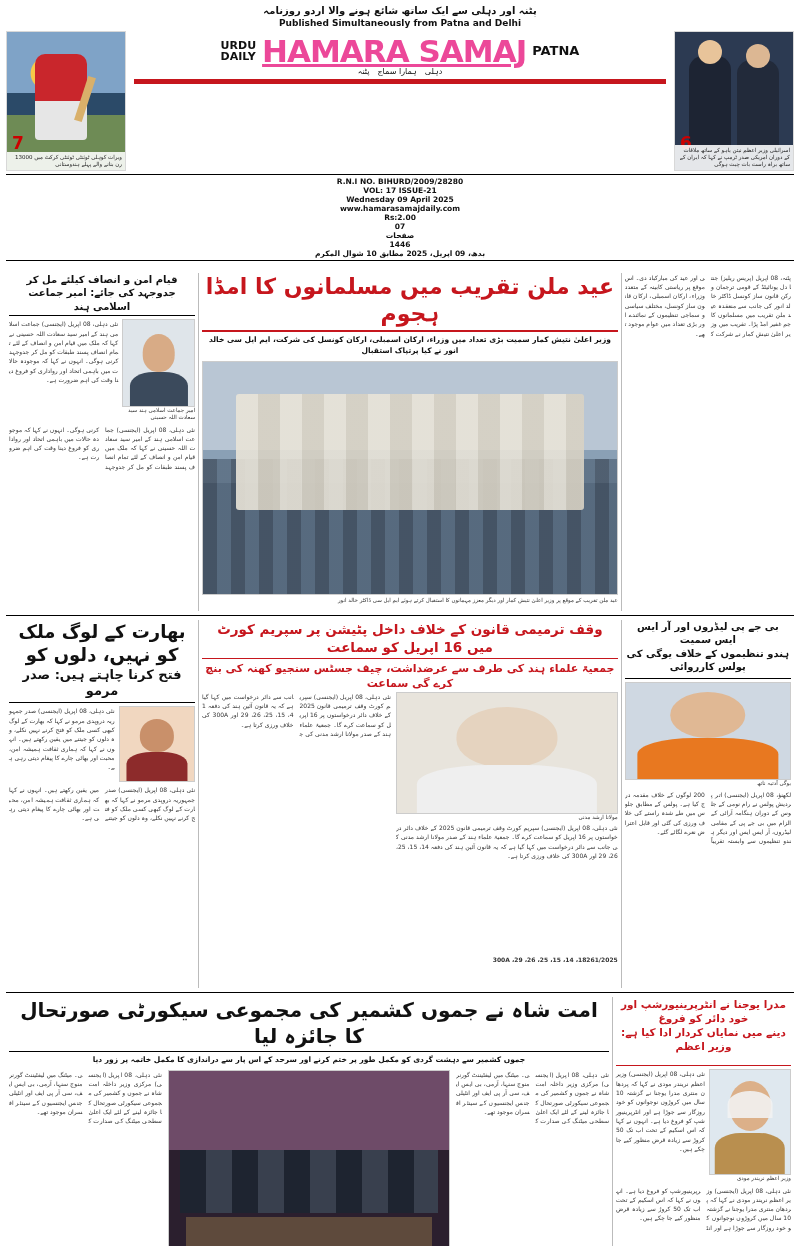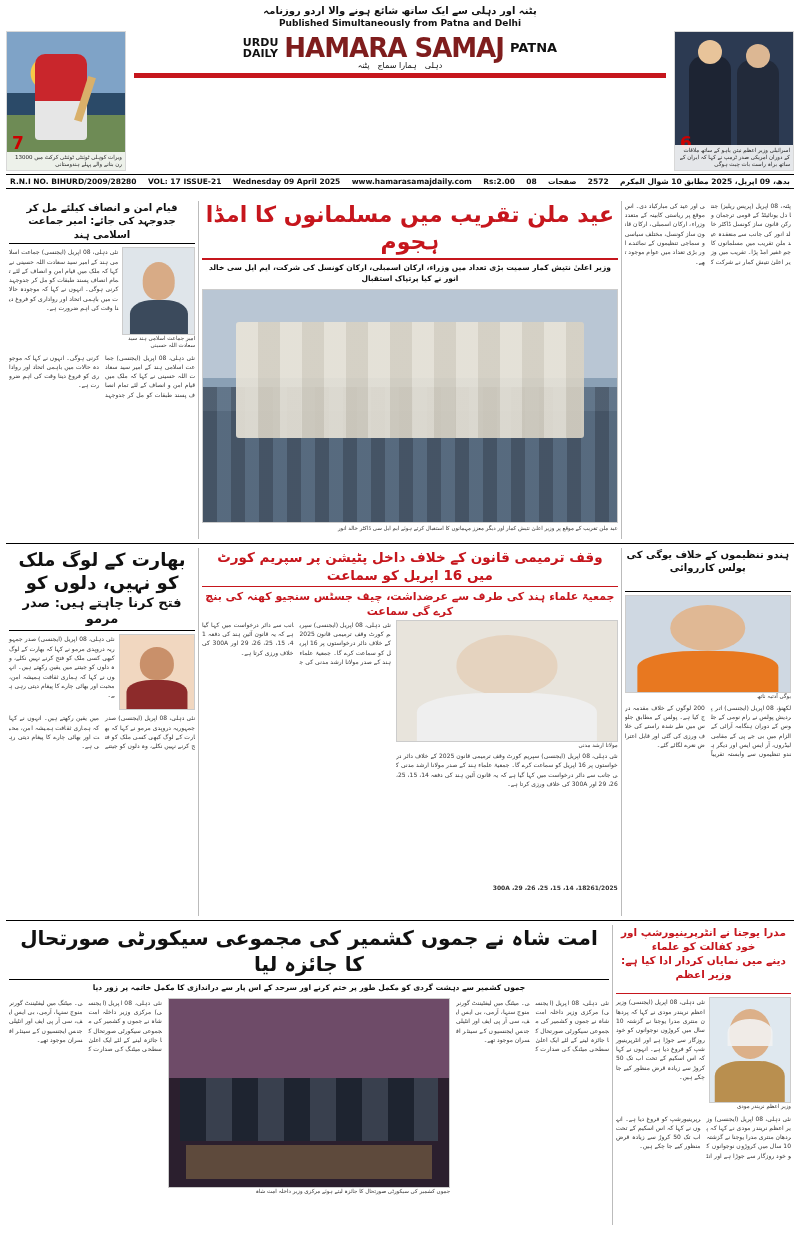--- a/index.html
+++ b/index.html
@@ -22,29 +22,29 @@
   .ph-cricket .bat{position:absolute;left:74px;top:44px;width:8px;height:46px;background:#d9b06a;transform:rotate(18deg);}
   .ph-trump{background:linear-gradient(#2c3a52 0 100%);}
   .ph-trump .m1{position:absolute;left:14px;top:24px;width:42px;height:92px;background:#1d2433;border-radius:14px 14px 0 0;}
   .ph-trump .m1:after{content:"";position:absolute;left:9px;top:-16px;width:24px;height:24px;background:#e8c49a;border-radius:50%;}
   .ph-trump .m2{position:absolute;left:62px;top:28px;width:42px;height:88px;background:#222a3a;border-radius:14px 14px 0 0;}
   .ph-trump .m2:after{content:"";position:absolute;left:9px;top:-16px;width:24px;height:24px;background:#dcb793;border-radius:50%;}
 
   .masthead{flex:1 1 auto;text-align:center;padding:0 4px;}
   .mh-main{display:flex;align-items:center;justify-content:center;gap:6px;margin-top:2px;}
   .mh-urdudaily{font-size:11px;font-weight:bold;line-height:1.0;text-align:left;color:#111;}
-  .mh-title{font-size:26px;font-weight:bold;color:#7f1d1d;letter-spacing:-1px;font-family:"DejaVu Sans","Liberation Sans",sans-serif;}
+  .mh-title{font-size:31px;font-weight:bold;color:#ec4899;letter-spacing:-1px;font-family:"DejaVu Sans","Liberation Sans",sans-serif;text-decoration:underline;}
   .mh-patna{font-size:13px;font-weight:bold;color:#111;}
   .mh-urdu{font-size:46px;color:#c6161d;font-weight:bold;direction:rtl;line-height:1;margin-top:-4px;}
   .mh-urdu .small{font-size:17px;color:#111;}
   .mh-sub{display:flex;justify-content:center;gap:8px;font-size:8px;direction:rtl;margin-top:-2px;}
   .mh-bar{margin-top:3px;height:5px;background:#c6161d;}
 
   
-  .infobar{display:flex;align-items:center;justify-content:space-between;border-top:1px solid #000;border-bottom:1px solid #000;padding:2px 4px;font-size:7.5px;font-weight:bold;margin:3px 0 4px;}
+  .infobar{display:flex;align-items:center;justify-content:space-between;border-top:1px solid #000;border-bottom:1px solid #000;padding:2px 4px;font-size:7.5px;font-weight:bold;margin:3px 0 4px;flex-direction:column;}
   .infobar span{white-space:nowrap;}
   .infobar .urdu{direction:rtl;}
 
   
   .rule{border-top:1px solid #000;}
   .hl{direction:rtl;text-align:center;font-weight:bold;color:#c6161d;}
   .hl.black{color:#111;}
   .sub{direction:rtl;text-align:right;font-weight:bold;font-size:8px;line-height:1.45;}
   .cap{direction:rtl;text-align:right;font-size:5.5px;line-height:1.3;color:#333;}
   .fake{direction:rtl;text-align:justify;font-size:6px;line-height:1.55;color:#333;word-break:break-all;}
@@ -101,23 +101,23 @@
       <div class="cap">اسرائیلی وزیر اعظم نیتن یاہو کے ساتھ ملاقات کے دوران امریکی صدر ٹرمپ نے کہا کہ ایران کے ساتھ براہ راست بات چیت ہوگی</div>
     </div>
   </div>
 
   <div class="infobar">
     <span>R.N.I NO. BIHURD/2009/28280</span>
     <span>VOL: 17   ISSUE-21</span>
     <span>Wednesday 09 April 2025</span>
     <span>www.hamarasamajdaily.com</span>
     <span>Rs:2.00</span>
-    <span>08</span>
+    <span>07</span>
     <span class="urdu">صفحات</span>
-    <span>2572</span>
+    <span>1446</span>
     <span class="urdu">بدھ، 09 اپریل، 2025 مطابق 10 شوال المکرم</span>
   </div>
 
   <div style="display:flex;align-items:stretch;height:338px;margin-top:12px;">
 
     <div class="col" style="width:188px;">
       <div class="hl black" style="font-size:10px;line-height:1.35;border-bottom:1px solid #000;padding-bottom:2px;">قیام امن و انصاف کیلئے مل کر جدوجہد کی جائے: امیر جماعت اسلامی ہند</div>
       <div style="display:flex;gap:4px;margin-top:3px;">
         <div class="fake" style="width:60%;">نئی دہلی، 08 اپریل (ایجنسی) جماعت اسلامی ہند کے امیر سید سعادت اللہ حسینی نے کہا کہ ملک میں قیام امن و انصاف کے لئے تمام انصاف پسند طبقات کو مل کر جدوجہد کرنی ہوگی۔ انہوں نے کہا کہ موجودہ حالات میں باہمی اتحاد اور رواداری کو فروغ دینا وقت کی اہم ضرورت ہے۔</div>
         <div style="width:40%;">
@@ -173,21 +173,22 @@
             <div class="body" style="background:#efefef;"></div>
           </div>
           <div class="cap">مولانا ارشد مدنی</div>
           <div class="fake" style="margin-top:2px;height:132px;overflow:hidden;">نئی دہلی، 08 اپریل (ایجنسی) سپریم کورٹ وقف ترمیمی قانون 2025 کے خلاف دائر درخواستوں پر 16 اپریل کو سماعت کرے گا۔ جمعیۃ علماء ہند کے صدر مولانا ارشد مدنی کی جانب سے دائر درخواست میں کہا گیا ہے کہ یہ قانون آئین ہند کی دفعہ 14، 15، 25، 26، 29 اور 300A کی خلاف ورزی کرتا ہے۔</div>
           <div class="fake" style="font-weight:bold;">18261/2025، 14، 15، 25، 26، 29، 300A</div>
         </div>
       </div>
     </div>
 
     <div class="col vline" style="width:168px;">
-      <div class="hl black" style="font-size:10px;line-height:1.35;border-bottom:1px solid #000;padding-bottom:16px;">ہندو تنظیموں کے خلاف یوگی کی پولس کارروائی</div>
+      <div class="hl black" style="font-size:10px;line-height:1.35;">بی جے پی لیڈروں اور آر ایس ایس سمیت</div>
+      <div class="hl black" style="font-size:10px;line-height:1.35;border-bottom:1px solid #000;padding-bottom:4px;">ہندو تنظیموں کے خلاف یوگی کی پولس کارروائی</div>
       <div class="photo" style="height:96px;margin-top:3px;background:linear-gradient(#cfd8e2 0 100%);">
         <div style="position:absolute;left:50%;transform:translateX(-50%);top:10%;width:46%;height:48%;background:#e0b894;border-radius:50%;"></div>
         <div style="position:absolute;left:50%;transform:translateX(-50%);bottom:0;width:86%;height:42%;background:#e87820;border-radius:40% 40% 0 0;"></div>
       </div>
       <div class="cap">یوگی آدتیہ ناتھ</div>
       <div class="fake" style="margin-top:3px;column-count:2;column-gap:6px;height:225px;overflow:hidden;">لکھنؤ، 08 اپریل (ایجنسی) اتر پردیش پولس نے رام نومی کے جلوس کے دوران ہنگامہ آرائی کے الزام میں بی جے پی کے مقامی لیڈروں، آر ایس ایس اور دیگر ہندو تنظیموں سے وابستہ تقریباً 200 لوگوں کے خلاف مقدمہ درج کیا ہے۔ پولس کے مطابق جلوس میں طے شدہ راستے کی خلاف ورزی کی گئی اور قابل اعتراض نعرے لگائے گئے۔</div>
     </div>
   </div>
 
   <div class="rule" style="margin:4px 0;"></div>
@@ -204,21 +205,21 @@
             <div style="position:absolute;left:4%;right:4%;top:42%;height:34%;background:repeating-linear-gradient(90deg,#1e2430 0 26px,#39404e 26px 52px);"></div>
             <div style="position:absolute;left:6%;right:6%;bottom:4%;height:18%;background:#5e4a3c;"></div>
           </div>
           <div class="cap">جموں کشمیر کی سیکورٹی صورتحال کا جائزہ لیتے ہوئے مرکزی وزیر داخلہ امت شاہ</div>
         </div>
         <div class="fake" style="width:26%;column-count:2;column-gap:6px;height:225px;overflow:hidden;">نئی دہلی، 08 اپریل (ایجنسی) مرکزی وزیر داخلہ امت شاہ نے جموں و کشمیر کی مجموعی سیکورٹی صورتحال کا جائزہ لینے کے لئے ایک اعلیٰ سطحی میٹنگ کی صدارت کی۔ میٹنگ میں لیفٹیننٹ گورنر منوج سنہا، آرمی، بی ایس ایف، سی آر پی ایف اور انٹیلی جنس ایجنسیوں کے سینئر افسران موجود تھے۔</div>
       </div>
     </div>
 
     <div class="col vline" style="width:178px;">
-      <div class="hl" style="font-size:10.5px;line-height:1.35;">مدرا یوجنا نے انٹرپرینیورشپ اور خود کفالت کو علماء</div>
+      <div class="hl" style="font-size:10.5px;line-height:1.35;">مدرا یوجنا نے انٹرپرینیورشپ اور خود دائر کو فروغ</div>
       <div class="hl" style="font-size:10.5px;line-height:1.35;border-bottom:1px solid #c6161d;padding-bottom:12px;">دینے میں نمایاں کردار ادا کیا ہے: وزیر اعظم</div>
       <div style="display:flex;gap:4px;margin-top:3px;">
         <div class="fake" style="width:52%;">نئی دہلی، 08 اپریل (ایجنسی) وزیر اعظم نریندر مودی نے کہا کہ پردھان منتری مدرا یوجنا نے گزشتہ 10 سال میں کروڑوں نوجوانوں کو خود روزگار سے جوڑا ہے اور انٹرپرینیورشپ کو فروغ دیا ہے۔ انہوں نے کہا کہ اس اسکیم کے تحت اب تک 50 کروڑ سے زیادہ قرض منظور کیے جا چکے ہیں۔</div>
         <div style="width:48%;">
           <div class="photo" style="height:104px;background:linear-gradient(#dfe8ef 0 100%);">
             <div style="position:absolute;left:50%;transform:translateX(-50%);top:10%;width:52%;height:48%;background:#dcb089;border-radius:50%;"></div>
             <div style="position:absolute;left:50%;transform:translateX(-50%);top:20%;width:56%;height:26%;background:#f2f2f2;border-radius:50% 50% 0 0;opacity:.9;"></div>
             <div style="position:absolute;left:50%;transform:translateX(-50%);bottom:0;width:88%;height:40%;background:#b98f4f;border-radius:36% 36% 0 0;"></div>
           </div>
           <div class="cap">وزیر اعظم نریندر مودی</div>

